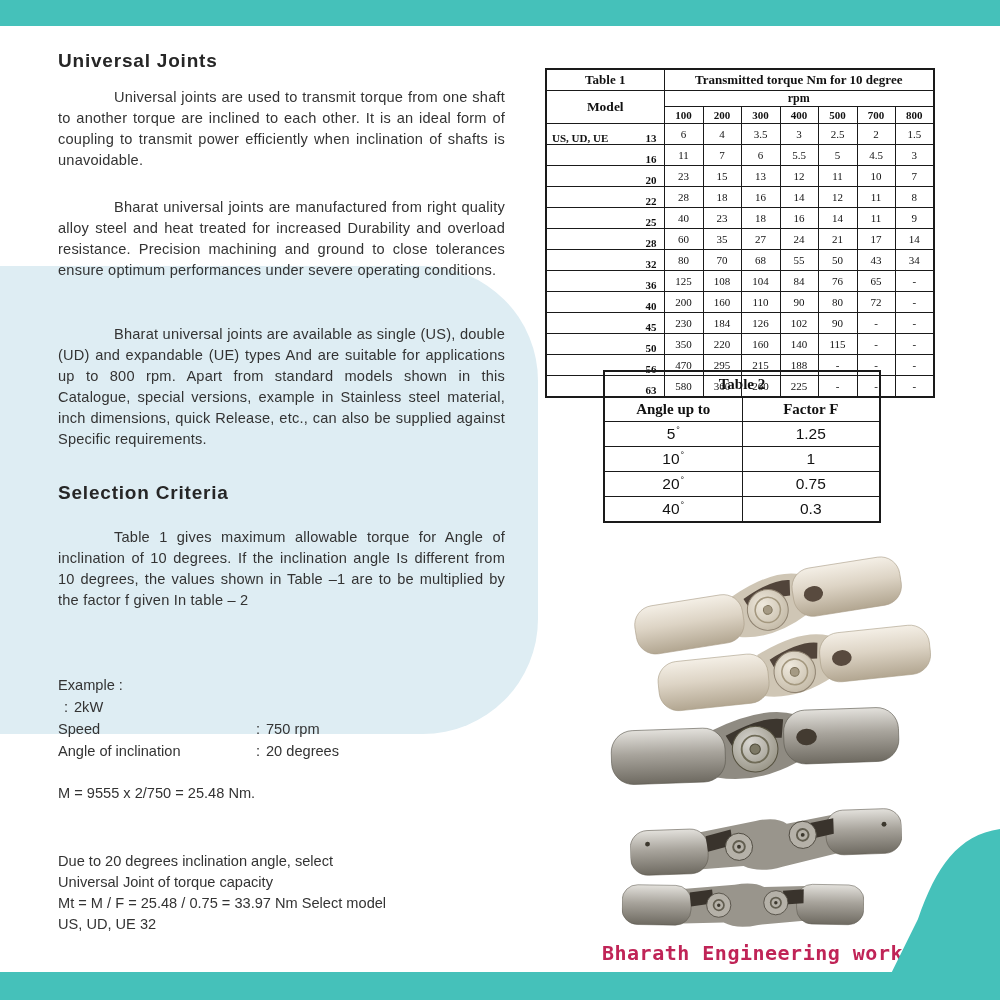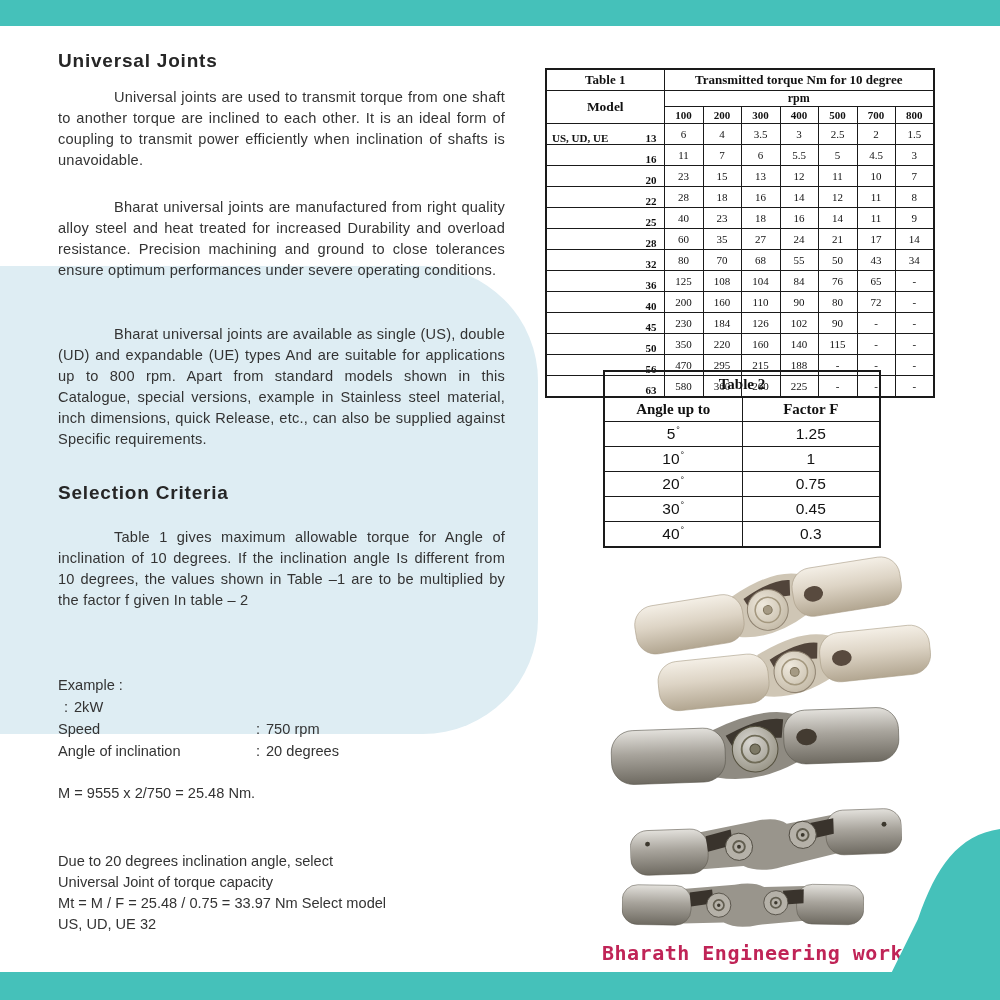--- a/index.html
+++ b/index.html
@@ -345,24 +345,20 @@
           </tr>
           <tr>
             <td class="t2-val"><span>10</span><sup>°</sup></td>
             <td class="t2-val">1</td>
           </tr>
           <tr>
             <td class="t2-val"><span>20</span><sup>°</sup></td>
             <td class="t2-val">0.75</td>
           </tr>
           <tr>
-            <td class="t2-val"><span>30</span><sup>°</sup></td>
-            <td class="t2-val">0.45</td>
-          </tr>
-          <tr>
             <td class="t2-val"><span>40</span><sup>°</sup></td>
             <td class="t2-val">0.3</td>
           </tr>
         </tbody>
     </table>
   </div>
 
   <svg class="photo" style="left:632px;top:552px;width:272px;height:106px;transform:rotate(-9deg);" viewBox="0 0 280 100">
     <defs>
       <linearGradient id="cgA" x1="0" y1="0" x2="0" y2="1">

